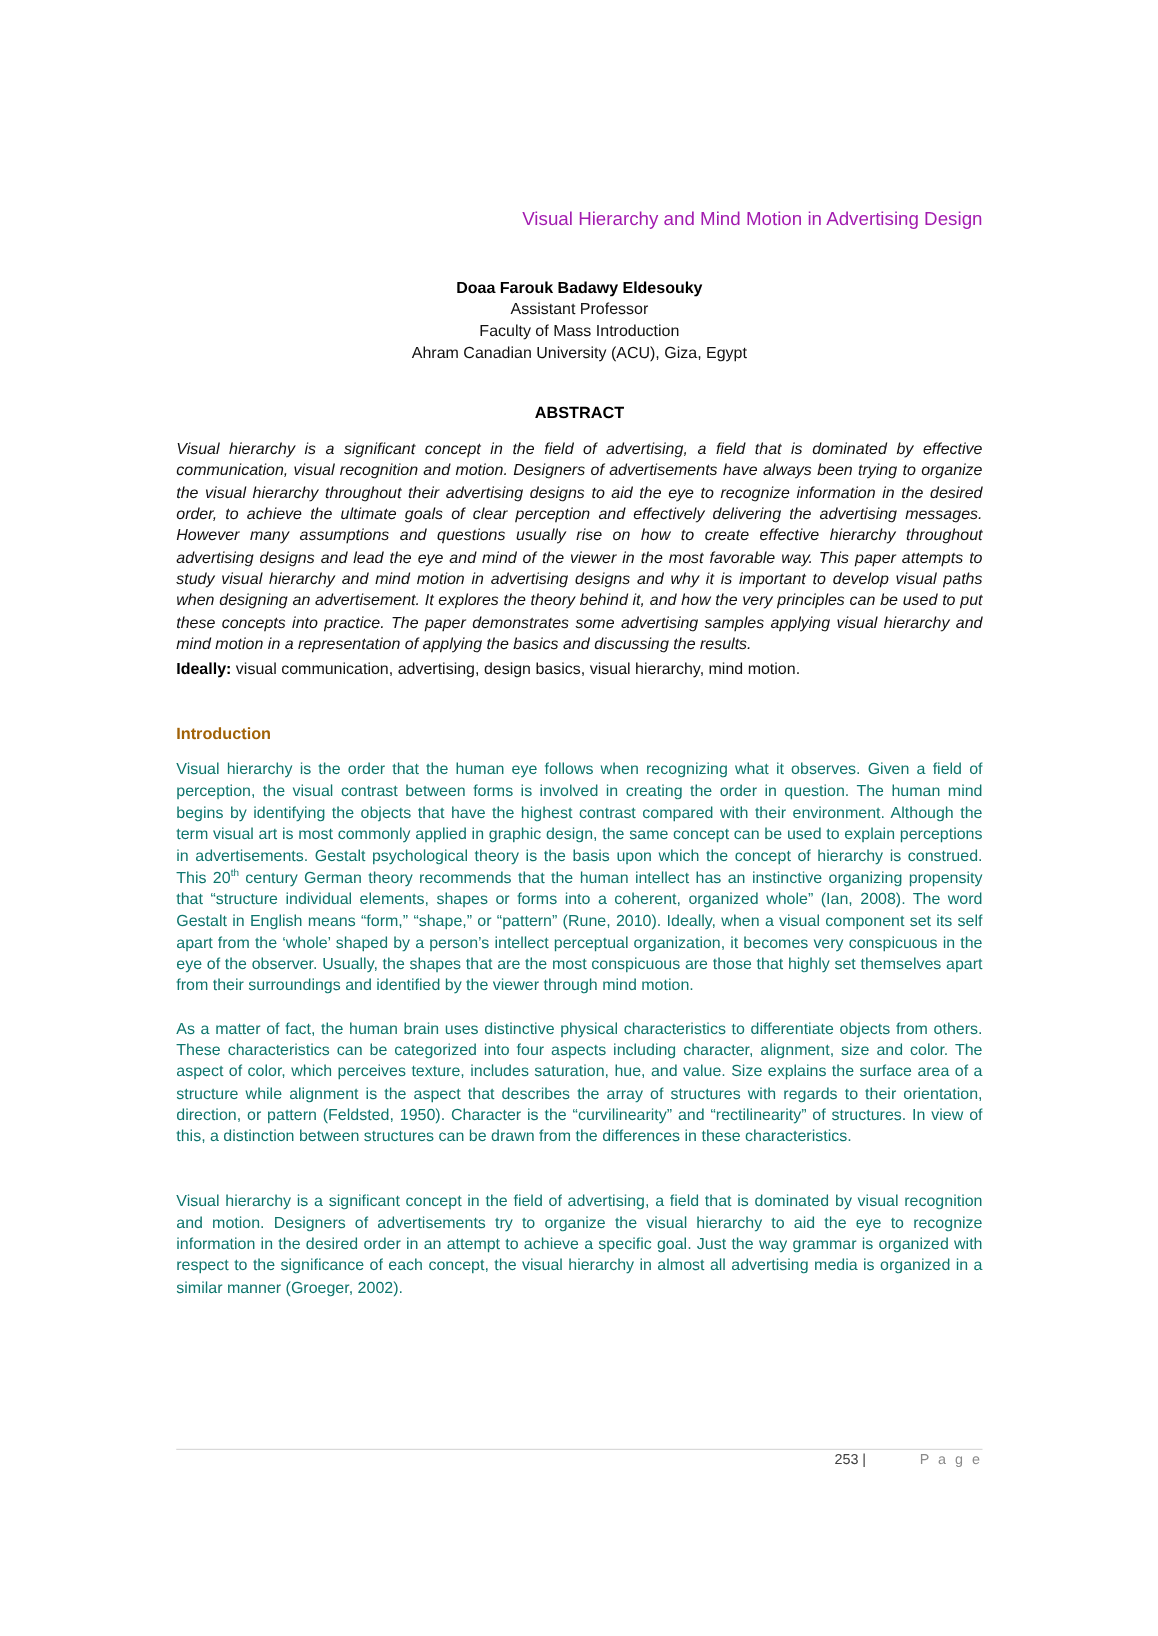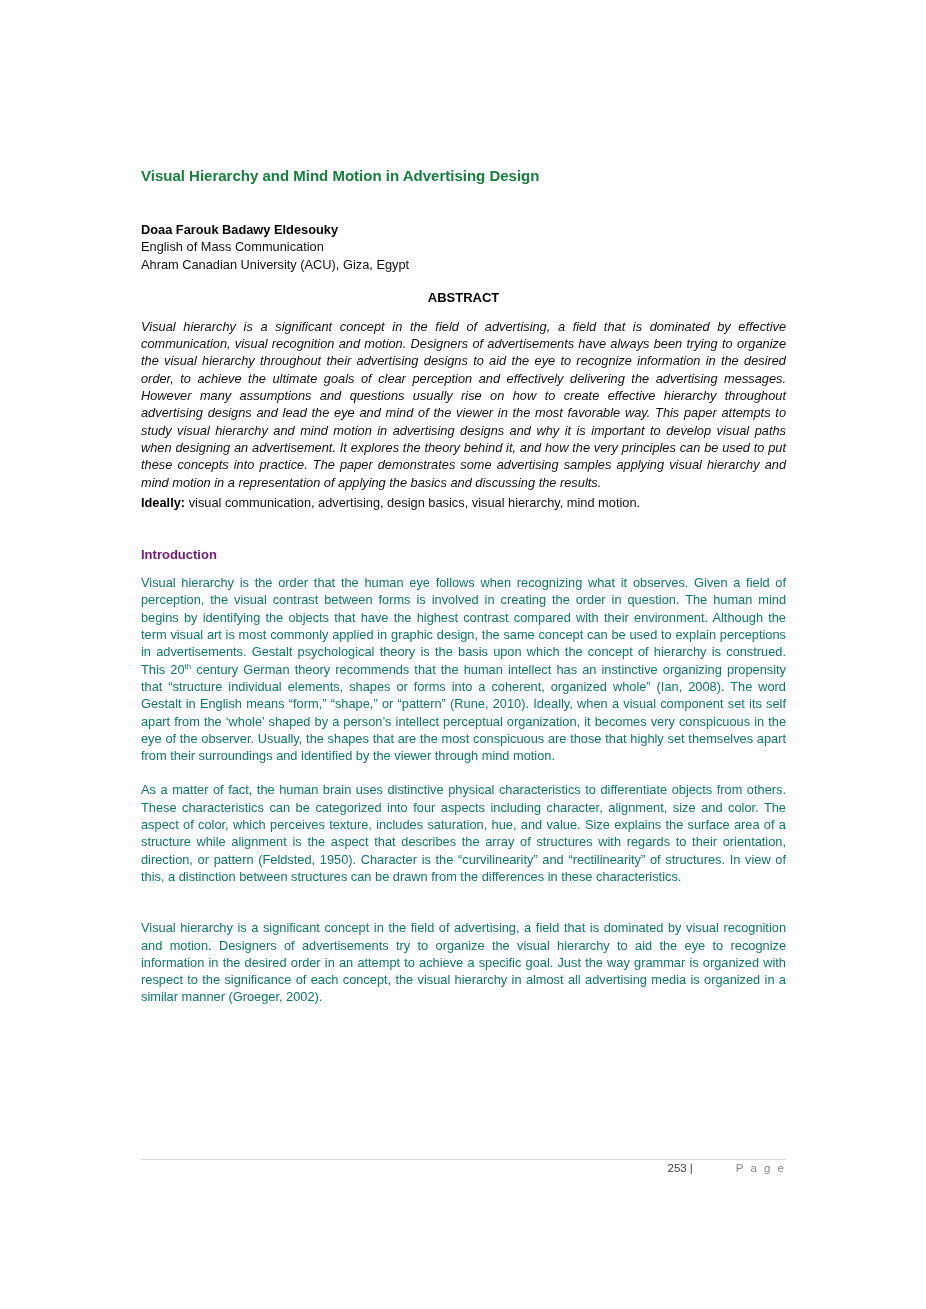--- a/index.html
+++ b/index.html
@@ -15,27 +15,27 @@
   }
   .content {
     position: absolute;
     left: 141px;
     top: 0;
     width: 645px;
     padding-top: 167px;
   }
   .title {
     margin: 0 0 36px 0;
-    text-align: left;
+    text-align: right;
     font-size: 15px;
     line-height: 18px;
-    font-weight: bold;
-    color: #15803d;
+    font-weight: normal;
+    color: #a21caf;
   }
-  .author-block { text-align: left; margin: 0 0 16px 0; }
+  .author-block { text-align: center; margin: 0 0 31px 0; }
   .author-name {
     font-size: 12.8px;
     line-height: 17.3px;
     font-weight: bold;
     color: #000000;
   }
   .author-line {
     font-size: 12.8px;
     line-height: 17.3px;
     color: #111111;
@@ -61,21 +61,21 @@
     font-size: 12.8px;
     line-height: 17.3px;
     color: #111111;
   }
   .keywords-label { font-weight: bold; color: #000000; }
   .section-heading {
     margin: 35px 0 11px 0;
     font-size: 13px;
     line-height: 17px;
     font-weight: bold;
-    color: #701a75;
+    color: #a16207;
   }
   .body-text {
     margin: 0 0 17px 0;
     font-size: 12.8px;
     line-height: 17.3px;
     text-align: justify;
     color: #0f766e;
   }
   .body-text.extra-gap { margin-top: 34px; }
   .body-text sup { font-size: 0.62em; line-height: 0; }
@@ -107,21 +107,22 @@
 </head>
 <body>
 
 <div class="page">
   <div class="content">
 
     <h1 class="title">Visual Hierarchy and Mind Motion in Advertising Design</h1>
 
     <div class="author-block">
       <div class="author-name">Doaa Farouk Badawy Eldesouky</div>
-      <div class="author-line">English of Mass Communication</div>
+      <div class="author-line">Assistant Professor</div>
+      <div class="author-line">Faculty of Mass Introduction</div>
       <div class="author-line">Ahram Canadian University (ACU), Giza, Egypt</div>
     </div>
 
     <h2 class="abstract-heading">ABSTRACT</h2>
 
     <p class="abstract-text">Visual hierarchy is a significant concept in the field of advertising, a field that is dominated by effective communication, visual recognition and motion. Designers of advertisements have always been trying to organize the visual hierarchy throughout their advertising designs to aid the eye to recognize information in the desired order, to achieve the ultimate goals of clear perception and effectively delivering the advertising messages. However many assumptions and questions usually rise on how to create effective hierarchy throughout advertising designs and lead the eye and mind of the viewer in the most favorable way. This paper attempts to study visual hierarchy and mind motion in advertising designs and why it is important to develop visual paths when designing an advertisement. It explores the theory behind it, and how the very principles can be used to put these concepts into practice. The paper demonstrates some advertising samples applying visual hierarchy and mind motion in a representation of applying the basics and discussing the results.</p>
 
     <p class="keywords"><span class="keywords-label">Ideally:</span><span> visual communication, advertising, design basics, visual hierarchy, mind motion.</span></p>
 
     <h3 class="section-heading">Introduction</h3>

